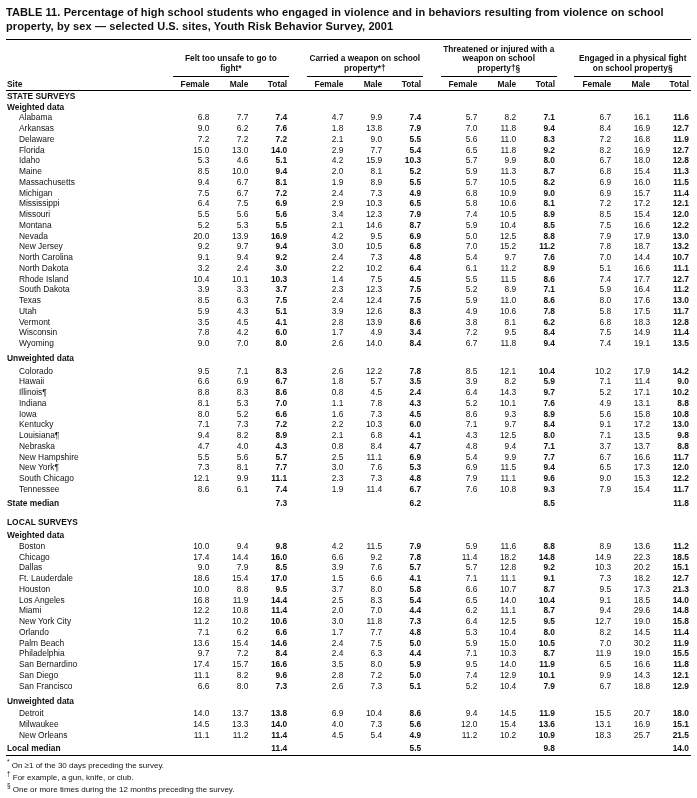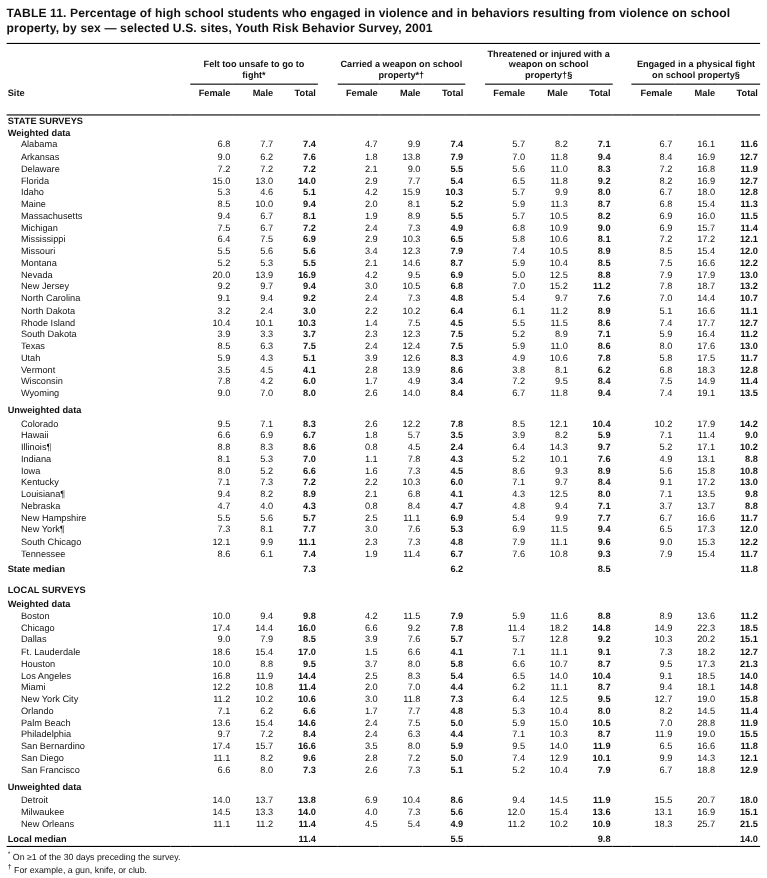--- a/index.html
+++ b/index.html
@@ -38,21 +38,21 @@
     text-align: center;
     vertical-align: bottom;
     border-bottom: 1px solid #000;
     padding: 5px 1px 2px 1px;
   }
   th.gsp, th.hsp { border: none; }
   tr.subhead th {
     font-size: 8.4px;
     text-align: right;
     vertical-align: bottom;
-    padding: 2px 2px 15px 0;
+    padding: 2px 2px 1px 0;
     border-bottom: 1.4px solid #000;
   }
   tr.subhead th.site-h {
     text-align: left;
     padding-left: 1px;
   }
   tbody td {
     font-size: 8.4px;
     line-height: 10.75px;
     height: 10.75px;
@@ -947,21 +947,21 @@
           <td class="sp"></td>
           <td class="num">2.0</td>
           <td class="num">7.0</td>
           <td class="num total">4.4</td>
           <td class="sp"></td>
           <td class="num">6.2</td>
           <td class="num">11.1</td>
           <td class="num total">8.7</td>
           <td class="sp"></td>
           <td class="num">9.4</td>
-          <td class="num">18.1</td>
+          <td class="num">29.6</td>
           <td class="num total">14.8</td>
         </tr>
         <tr class="data-row">
           <td class="site">New York City</td>
           <td class="sp"></td>
           <td class="num">11.2</td>
           <td class="num">10.2</td>
           <td class="num total">10.6</td>
           <td class="sp"></td>
           <td class="num">3.0</td>
@@ -1004,21 +1004,21 @@
           <td class="sp"></td>
           <td class="num">2.4</td>
           <td class="num">7.5</td>
           <td class="num total">5.0</td>
           <td class="sp"></td>
           <td class="num">5.9</td>
           <td class="num">15.0</td>
           <td class="num total">10.5</td>
           <td class="sp"></td>
           <td class="num">7.0</td>
-          <td class="num">28.8</td>
+          <td class="num">30.2</td>
           <td class="num total">11.9</td>
         </tr>
         <tr class="data-row">
           <td class="site">Philadelphia</td>
           <td class="sp"></td>
           <td class="num">9.7</td>
           <td class="num">7.2</td>
           <td class="num total">8.4</td>
           <td class="sp"></td>
           <td class="num">2.4</td>

